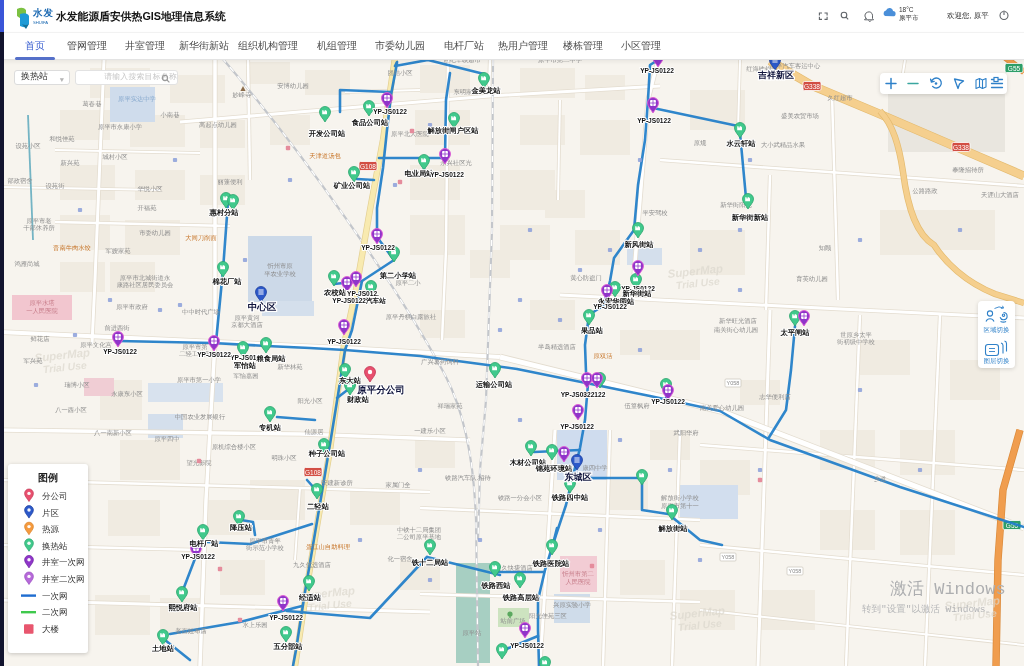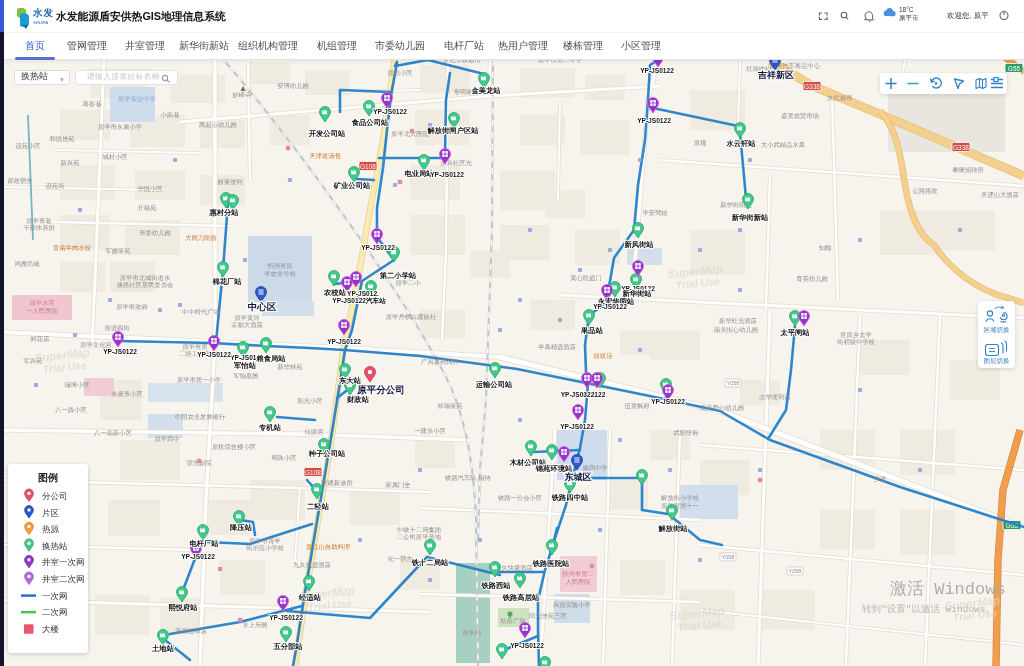--- a/index.html
+++ b/index.html
@@ -9,21 +9,21 @@
 #leftstrip .b{position:absolute;left:0;top:0;width:4px;height:32px;background:#3a55d8;}
 #header{position:absolute;left:0;top:0;width:1024px;height:32px;background:#fff;z-index:30;}
 #nav{position:absolute;left:0;top:32px;width:1024px;height:28px;background:#fff;border-top:1px solid #f2f2f2;border-bottom:1px solid #e3e3e3;z-index:30;box-shadow:0 2px 4px rgba(0,0,0,.06);}
 .navitem{position:absolute;top:0;height:26px;line-height:26px;font-size:10px;color:#4a4a4a;text-align:center;transform:translateX(-50%);white-space:nowrap;}
 .navitem.act{color:#3a5fd0;}
 #navuline{position:absolute;left:15px;top:24px;width:40px;height:2.5px;background:#5570c9;border-radius:2px;}
 #map{position:absolute;left:0;top:60px;width:1024px;height:606px;background:#f7f4ee;}
 .ov{position:absolute;z-index:20;font-family:Liberation Mono, monospace;}
 #ddl{left:14px;top:10px;width:56px;height:15px;background:#fff;border:1px solid #dcdcdc;border-radius:3px;font-size:9px;color:#333;line-height:13px;padding-left:6px;}
 #ddl .chev{position:absolute;right:5px;top:3px;color:#b5b5b5;font-size:7px;}
-#sinput{left:75px;top:10px;width:103px;height:15px;background:#fff;border:1px solid #e2e2e2;border-radius:3px;font-size:7.8px;color:#c6c6c6;line-height:13px;padding-left:11px;letter-spacing:0.3px;}
+#sinput{left:75px;top:10px;width:103px;height:15px;background:#fff;border:1px solid #e2e2e2;border-radius:3px;font-size:7.8px;color:#c6c6c6;line-height:13px;padding-left:5px;letter-spacing:0.3px;text-align:right;}
 #ctrlbar{left:880px;top:13px;width:127px;height:21px;background:#fff;border-radius:4px;box-shadow:0 1px 4px rgba(0,0,0,.15);}
 #rpanel{left:978px;top:241px;width:37px;height:67px;background:#fff;border-radius:4px;box-shadow:0 1px 4px rgba(0,0,0,.15);text-align:center;}
 #legend{left:8px;top:404px;width:80px;height:189px;background:#fff;border-radius:3px;box-shadow:0 1px 4px rgba(0,0,0,.2);z-index:25;}
 #legend .tt{font-size:10px;font-weight:bold;color:#222;text-align:center;padding-top:7px;}
 #wmark{left:862px;top:517px;color:#adaeb0;z-index:15;}
 #wmark .l1{font-size:17px;margin-left:28px;}
 #wmark .l2{font-size:9.5px;margin-top:3px;color:#b5b6b8;}
 </style>
 </head>
 <body>

